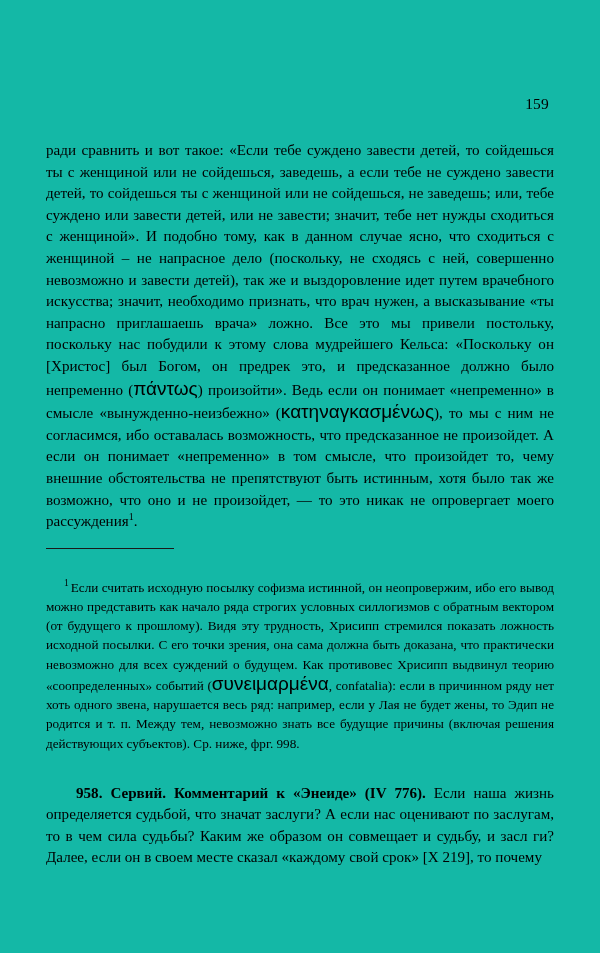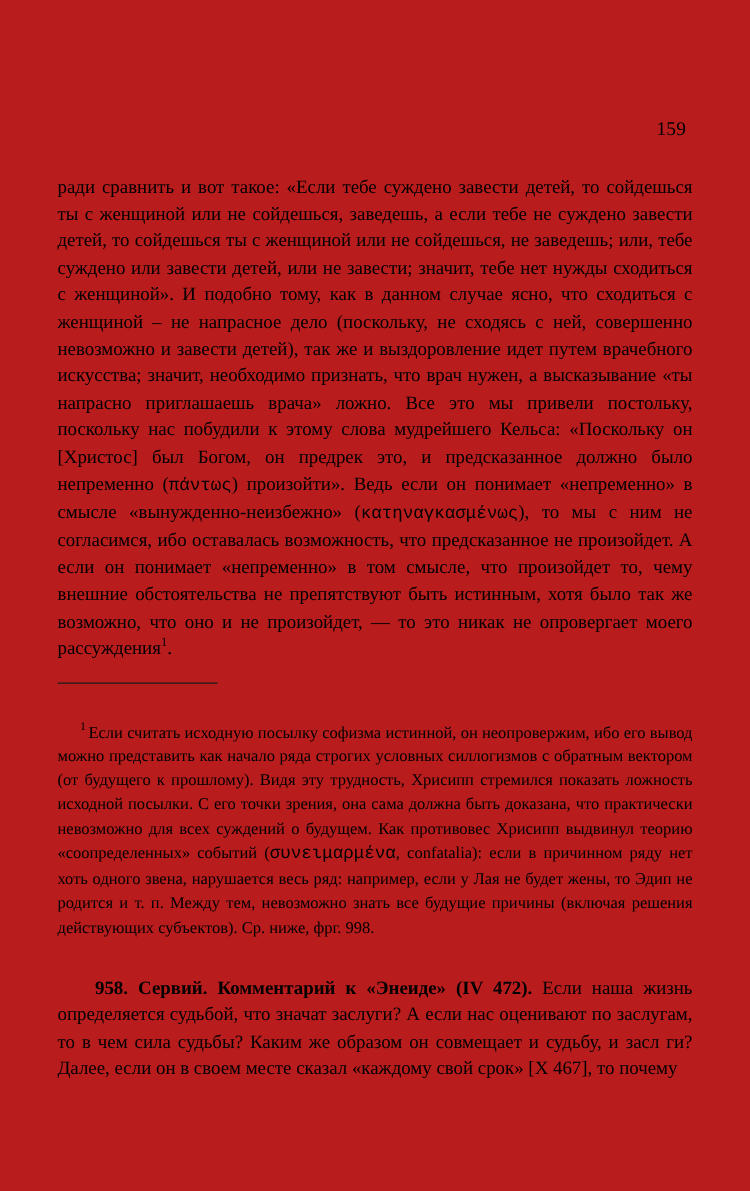--- a/index.html
+++ b/index.html
@@ -14,21 +14,21 @@
     color: #000000;
     position: relative;
     overflow: hidden;
   }
   .page {
     position: absolute;
     left: 0;
     top: 0;
     width: 600px;
     height: 953px;
-    background: #b91c1c;
+    background: #14b8a6;
   }
   .page-number {
     position: absolute;
     right: 51px;
     top: 95px;
     font-size: 15.5px;
     letter-spacing: 0.2px;
   }
   .content {
     position: absolute;
@@ -81,35 +81,35 @@
     text-justify: inter-word;
   }
   .section .lead {
     display: inline-block;
     width: 30px;
   }
   .section b {
     font-weight: bold;
   }
   .greek {
-    font-family: Liberation Mono, monospace;
-    font-size: 14px;
+    font-family: Liberation Sans, sans-serif;
+    font-size: 19px;
   }
 </style>
 </head>
 <body>
 
 <div class="page">
 
   <div class="page-number">159</div>
 
   <div class="content">
 
     <p class="body-text"><span>ради сравнить и вот такое: «Если тебе суждено завести детей, то сойдешься ты с женщиной или не сойдешься, заведешь, а если тебе не суждено завести детей, то сойдешься ты с женщиной или не сойдешься, не заведешь; или, тебе суждено или завести детей, или не завести; значит, тебе нет нужды сходиться с женщиной». И подобно тому, как в данном случае ясно, что сходиться с женщиной – не напрасное дело (поскольку, не сходясь с ней, совершенно невозможно и завести детей), так же и выздоровление идет путем врачебного искусства; значит, необходимо признать, что врач нужен, а высказывание «ты напрасно приглашаешь врача» ложно. Все это мы привели постольку, поскольку нас побудили к этому слова мудрейшего Кельса: «Поскольку он [Христос] был Богом, он предрек это, и предсказанное должно было непременно (</span><span class="greek">πάντως</span><span>) произойти». Ведь если он понимает «непременно» в смысле «вынужденно-неизбежно» (</span><span class="greek">κατηναγκασμένως</span><span>), то мы с ним не согласимся, ибо оставалась возможность, что предсказанное не произойдет. А если он понимает «непременно» в том смысле, что произойдет то, чему внешние обстоятельства не препятствуют быть истинным, хотя было так же возможно, что оно и не произойдет, — то это никак не опровергает моего рассуждения</span><span class="sup">1</span><span>.</span></p>
 
     <div class="rule"></div>
 
     <p class="footnote"><span class="footnote-indent"></span><span class="fn-mark">1</span><span>Если считать исходную посылку софизма истинной, он неопровержим, ибо его вывод можно представить как начало ряда строгих условных силлогизмов с обратным вектором (от будущего к прошлому). Видя эту трудность, Хрисипп стремился показать ложность исходной посылки. С его точки зрения, она сама должна быть доказана, что практически невозможно для всех суждений о будущем. Как противовес Хрисипп выдвинул теорию «соопределенных» событий (</span><span class="greek">συνειμαρμένα</span><span>, confatalia): если в причинном ряду нет хоть одного звена, нарушается весь ряд: например, если у Лая не будет жены, то Эдип не родится и т. п. Между тем, невозможно знать все будущие причины (включая решения действующих субъектов). Ср. ниже, фрг. 998.</span></p>
 
-    <p class="section"><span class="lead"></span><b>958. Сервий. Комментарий к «Энеиде» (IV 472).</b><span> Если наша жизнь определяется судьбой, что значат заслуги? А если нас оценивают по заслугам, то в чем сила судьбы? Каким же образом он совмещает и судьбу, и засл ги? Далее, если он в своем месте сказал «каждому свой срок» [X 467], то почему</span></p>
+    <p class="section"><span class="lead"></span><b>958. Сервий. Комментарий к «Энеиде» (IV 776).</b><span> Если наша жизнь определяется судьбой, что значат заслуги? А если нас оценивают по заслугам, то в чем сила судьбы? Каким же образом он совмещает и судьбу, и засл ги? Далее, если он в своем месте сказал «каждому свой срок» [X 219], то почему</span></p>
 
   </div>
 </div>
 
 </body></html>

